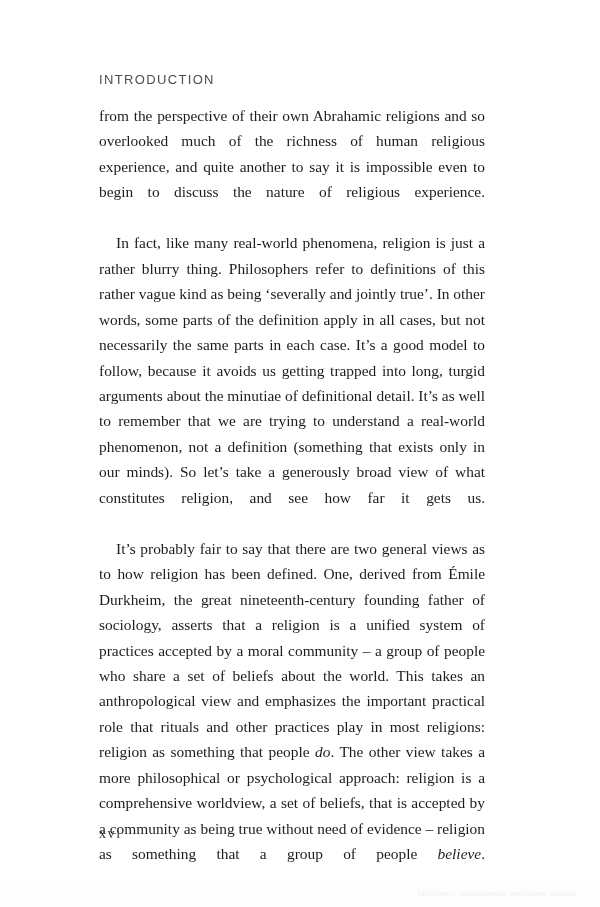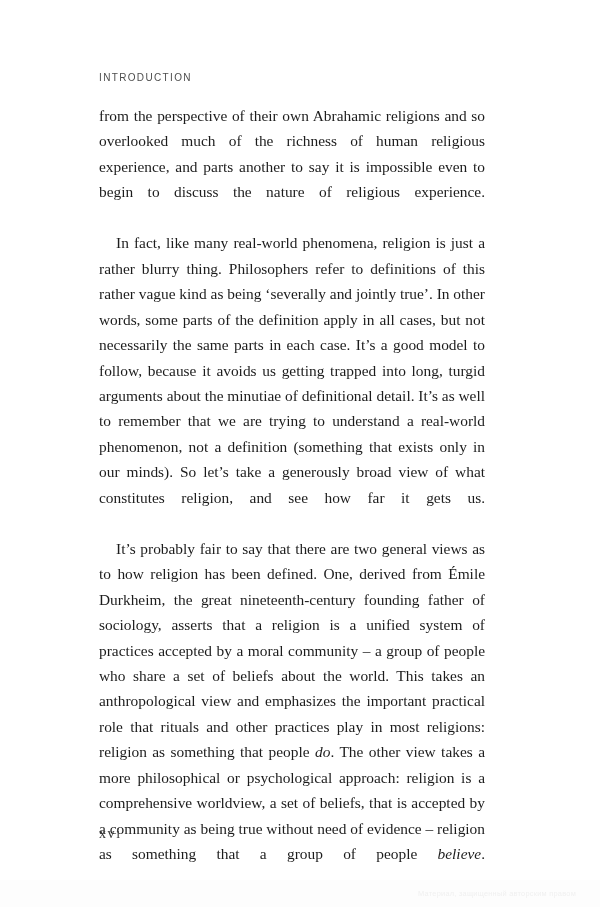--- a/index.html
+++ b/index.html
@@ -13,21 +13,21 @@
     height: 907px;
     background: #ffffff;
     overflow: hidden;
     font-family: "Liberation Serif", "DejaVu Serif", serif;
   }
   .running-head {
     position: absolute;
     left: 99px;
     top: 72px;
     font-family: "Liberation Sans", "DejaVu Sans", sans-serif;
-    font-size: 10px;
+    font-size: 13px;
     letter-spacing: 1.35px;
     color: #4d4d4d;
     text-transform: uppercase;
     font-weight: 400;
     white-space: nowrap;
   }
   .textblock {
     position: absolute;
     left: 99px;
     top: 103px;
@@ -87,21 +87,21 @@
   }
 </style>
 </head>
 <body>
 
 <div class="page">
 
   <div class="running-head">INTRODUCTION</div>
 
   <div class="textblock">
-      <p class=""><span>from the perspective of their own Abrahamic religions and so overlooked much of the richness of human religious experience, and parts another to say it is impossible even to begin to discuss the nature of religious experience.</span></p>
+      <p class=""><span>from the perspective of their own Abrahamic religions and so overlooked much of the richness of human religious experience, and quite another to say it is impossible even to begin to discuss the nature of religious experience.</span></p>
       <p class="indent"><span>In fact, like many real-world phenomena, religion is just a rather blurry thing. Philosophers refer to definitions of this rather vague kind as being ‘severally and jointly true’. In other words, some parts of the definition apply in all cases, but not necessarily the same parts in each case. It’s a good model to follow, because it avoids us getting trapped into long, turgid arguments about the minutiae of definitional detail. It’s as well to remember that we are trying to understand a real-world phenomenon, not a definition (something that exists only in our minds). So let’s take a generously broad view of what constitutes religion, and see how far it gets us.</span></p>
       <p class="indent"><span>It’s probably fair to say that there are two general views as to how religion has been defined. One, derived from Émile Durkheim, the great nineteenth-century founding father of sociology, asserts that a religion is a unified system of practices accepted by a moral community – a group of people who share a set of beliefs about the world. This takes an anthropological view and emphasizes the important practical role that rituals and other practices play in most religions: religion as something that people </span><em>do</em><span>. The other view takes a more philosophical or psychological approach: religion is a comprehensive worldview, a set of beliefs, that is accepted by a community as being true without need of evidence – religion as something that a group of people </span><em>believe</em><span>.</span></p>
       <p class="indent no-stretch"><span>Although these seem like polar opposites, a more pragmatic view is to assume that both approaches are right and</span></p>
     </div>
 
   <div class="folio">xvi</div>
 
   <div class="watermark-bar">
     <span class="watermark-text">Материал, защищенный авторским правом</span>
   </div>

